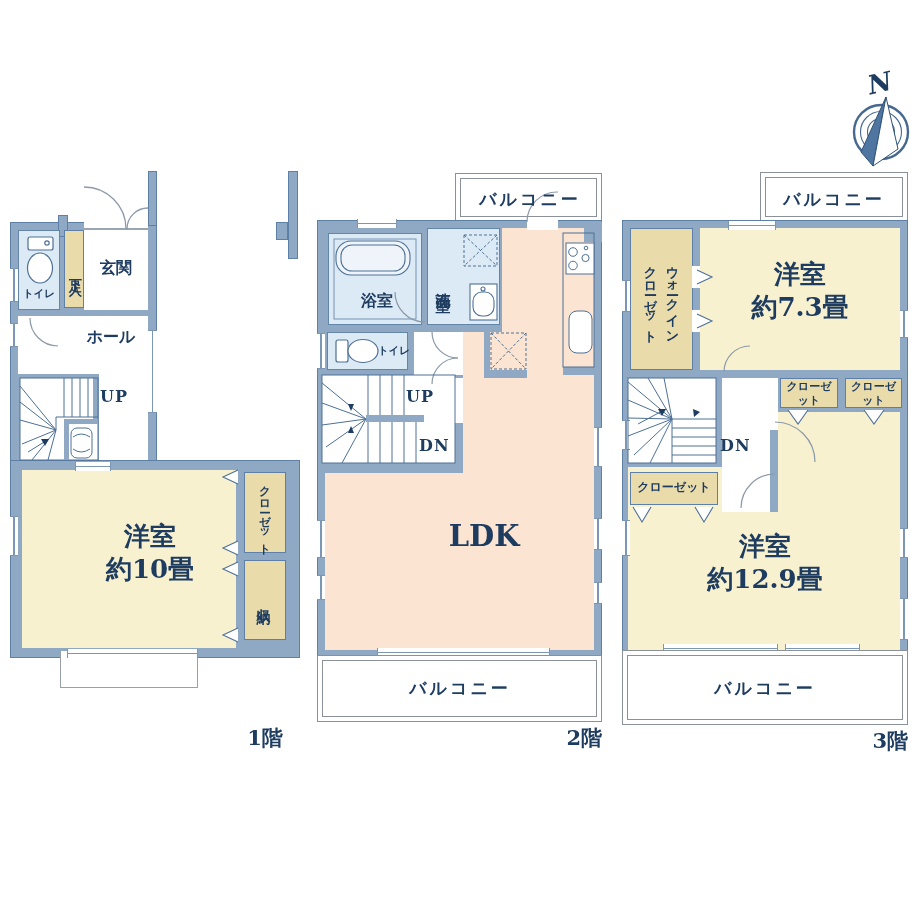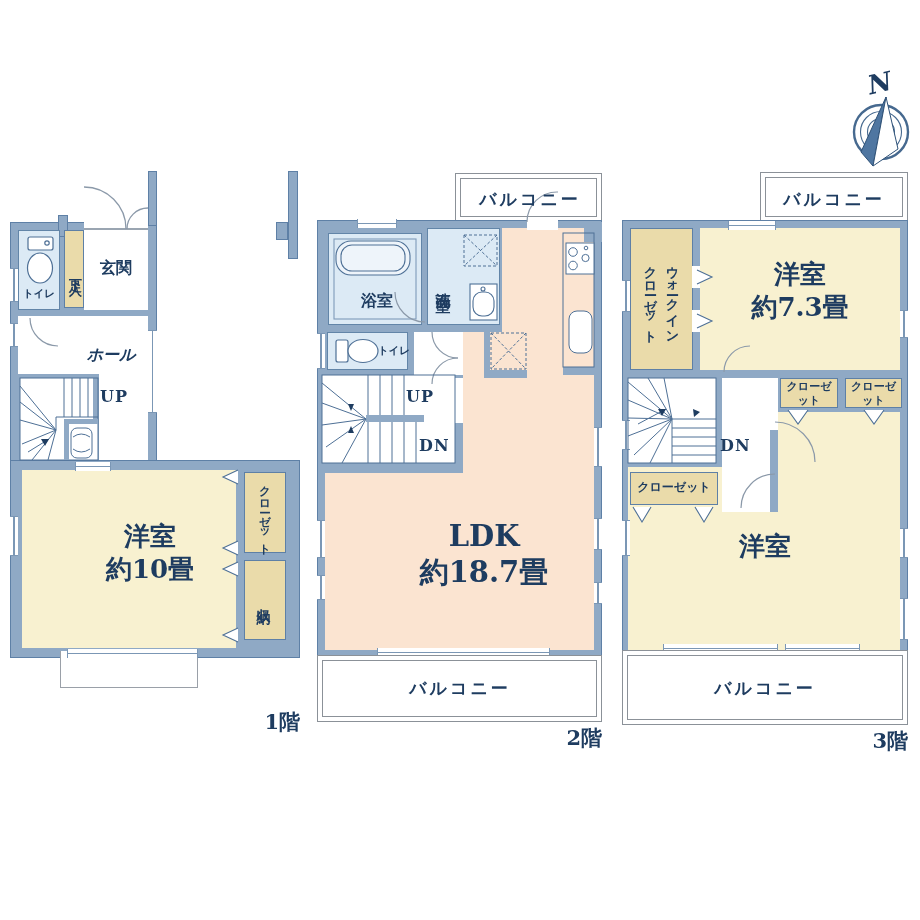--- a/index.html
+++ b/index.html
@@ -272,53 +272,53 @@
       <path d="M 695 507 L 704 522 L 713 507"></path>
     </g>
   </svg>
 
   <div class="lblayer">
     <div class="lbl" style="left:860px;top:68px;width:40px;font-size:26px;font-style:italic;font-weight:700;transform:rotate(-13deg);">N</div>
 
     <div class="lbl tiny" style="left:20px;top:287px;width:38px;">トイレ</div>
     <div class="lbl vtext" style="left:65px;top:234px;width:18px;height:74px;font-size:13px;font-weight:600;">下足入</div>
     <div class="lbl mid" style="left:88px;top:258px;width:56px;">玄関</div>
-    <div class="lbl mid" style="left:75px;top:345px;width:72px;font-style:italic;">ホール</div>
+    <div class="lbl mid" style="left:75px;top:327px;width:72px;">ホール</div>
     <div class="lbl updn" style="left:100px;top:387px;width:34px;text-align:left;">UP</div>
     <div class="lbl big" style="left:55px;top:520px;width:190px;">
       <span>洋室</span><br>
       <span>約10畳</span>
     </div>
     <div class="lbl vtext" style="left:255px;top:476px;width:16px;height:76px;font-size:11.5px;font-weight:600;letter-spacing:1px;">クローゼット</div>
     <div class="lbl vtext" style="left:256px;top:572px;width:16px;height:56px;font-size:14px;font-weight:600;">収納</div>
-    <div class="lbl flr" style="left:230px;top:709px;width:70px;">1階</div>
+    <div class="lbl flr" style="left:230px;top:725px;width:70px;text-align:center;">1階</div>
 
     <div class="lbl bal-lbl" style="left:460px;top:189px;width:140px;">バルコニー</div>
     <div class="lbl mid" style="left:350px;top:291px;width:54px;">浴室</div>
     <div class="lbl vtext" style="left:434px;top:243px;width:18px;height:82px;font-size:15px;font-weight:600;">洗面室</div>
     <div class="lbl tiny" style="left:376px;top:344px;width:36px;">トイレ</div>
     <div class="lbl updn" style="left:406px;top:387px;width:36px;text-align:left;">UP</div>
     <div class="lbl updn" style="left:419px;top:436px;width:36px;text-align:left;">DN</div>
     <div class="lbl ldkbig" style="left:389px;top:518px;width:190px;">
       <span>LDK</span><br>
-      <span>約18.7畳</span>
     </div>
     <div class="lbl bal-lbl" style="left:390px;top:678px;width:140px;">バルコニー</div>
     <div class="lbl flr" style="left:532px;top:725px;width:70px;">2階</div>
 
     <div class="lbl bal-lbl" style="left:764px;top:189px;width:140px;">バルコニー</div>
     <div class="lbl vtext" style="left:637px;top:252px;width:46px;height:90px;font-size:13px;font-weight:600;letter-spacing:1px;line-height:22px;">ウォークインクローゼット</div>
     <div class="lbl big" style="left:705px;top:258px;width:190px;">
       <span>洋室</span><br>
       <span>約7.3畳</span>
     </div>
     <div class="lbl small" style="left:781px;top:380px;width:56px;line-height:1.25;">クローゼット</div>
     <div class="lbl small" style="left:846px;top:380px;width:55px;line-height:1.25;">クローゼット</div>
     <div class="lbl updn" style="left:720px;top:436px;width:36px;text-align:left;">DN</div>
     <div class="lbl" style="left:632px;top:480px;width:84px;font-size:12px;font-weight:600;">クローゼット</div>
     <div class="lbl big" style="left:665px;top:530px;width:200px;">
       <span>洋室</span><br>
+      <span>約12.9畳</span>
     </div>
     <div class="lbl bal-lbl" style="left:695px;top:678px;width:140px;">バルコニー</div>
     <div class="lbl flr" style="left:838px;top:728px;width:70px;">3階</div>
   </div>
 
 </div>
 
 </body></html>

